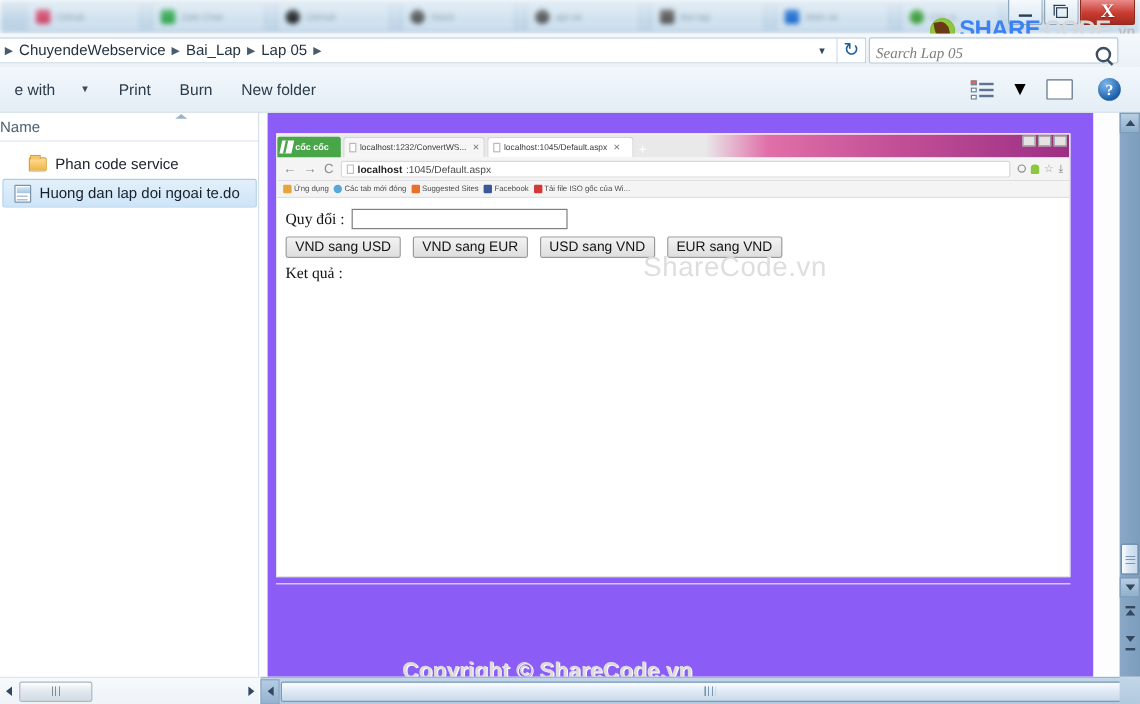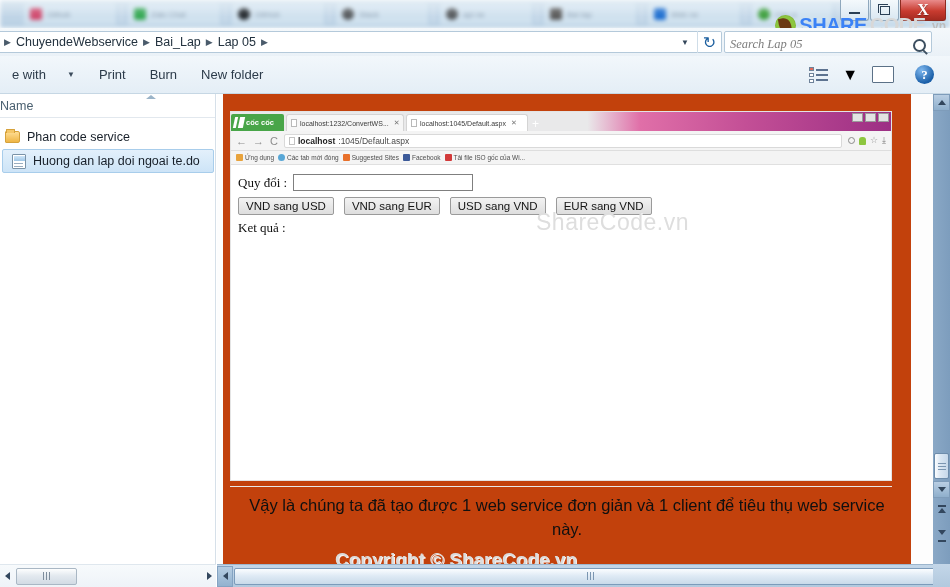--- a/index.html
+++ b/index.html
@@ -165,21 +165,21 @@
     position: relative;
   }
   .colhdr .title { font-size: 12.5px; color: #4a6070; }
   .colhdr .sortmark {
     position: absolute; left: 146px; top: 1px; width: 0; height: 0;
     border-left: 5px solid transparent; border-right: 5px solid transparent;
     border-bottom: 4px solid #9bb4c8;
   }
   .filerow {
     height: 24px; display: flex; align-items: center; gap: 7px;
-    padding-left: 5px; font-size: 12.5px; color: #18202a;
+    padding-left: 24px; font-size: 12.5px; color: #18202a;
     white-space: nowrap;
   }
   .filerow.first { margin-top: 7px; }
   .filerow.selected {
     background: linear-gradient(180deg,#e3f0fb,#cde4f7);
     border: 1px solid #a8cdeb; border-radius: 2px;
     margin: 0 0 0 2px; padding-left: 9px; width: 212px;
   }
   .ico-folder {
     width: 15px; height: 12px; flex: none; position: relative;
@@ -204,21 +204,21 @@
     background:#9aaec0; box-shadow: 0 3px 0 #9aaec0;
   }
 
   
   .rightpane {
     position: absolute; left: 217px; top: 94px; width: 716px; height: 470px;
     background: #fdfdfd; overflow: hidden;
   }
   .docpage {
     position: absolute; left: 6px; top: 0px; width: 688px; height: 470px;
-    background: #c2410c;
+    background: #8b5cf6;
   }
   
   .shot {
     position: absolute; left: 7px; top: 17px; width: 662px; height: 370px;
     background: #ffffff; border: 1px solid #e4e4e4;
     overflow: hidden;
   }
   .shot-tabs {
     height: 19px; background: linear-gradient(90deg,#e9e9ea 0%,#e9e9ea 54%,#e06fa8 62%,#c34f96 78%,#9c2f84 100%);
     display: flex; align-items: flex-end; position: relative;
@@ -607,21 +607,20 @@
             <span class="wbtn">EUR sang VND</span>
           </div>
           <div class="row-ketqua lbl-serif">Ket quả :</div>
           <div class="wm-center">ShareCode.vn</div>
 
         </div>
       </div>
 
       <div class="docpage-sep"></div>
 
-      <div class="caption">Vậy là chúng ta đã tạo được 1 web service đơn giản và 1 client để tiêu thụ web service này.</div>
       <div class="wm-copy">Copyright © ShareCode.vn</div>
     </div>
   </div>
 
   <div class="vscroll">
     <div class="vs-btn">
       <span class="tri-up"></span>
     </div>
     <div class="vs-thumb">
       <span class="grip"></span>

